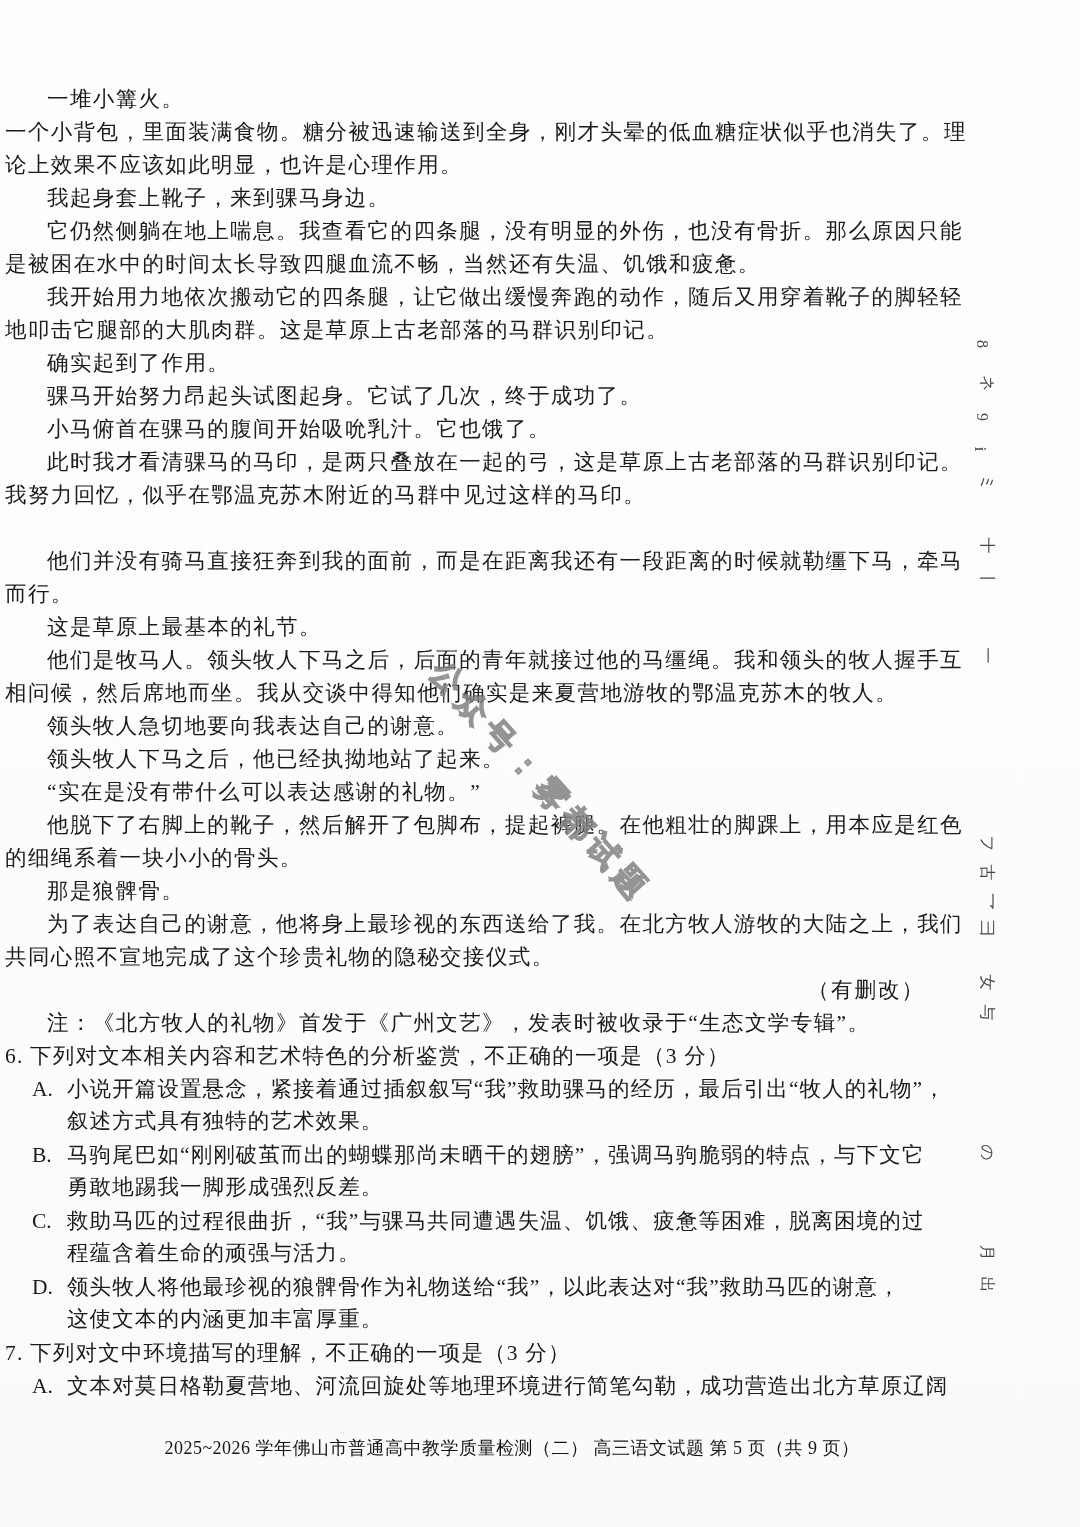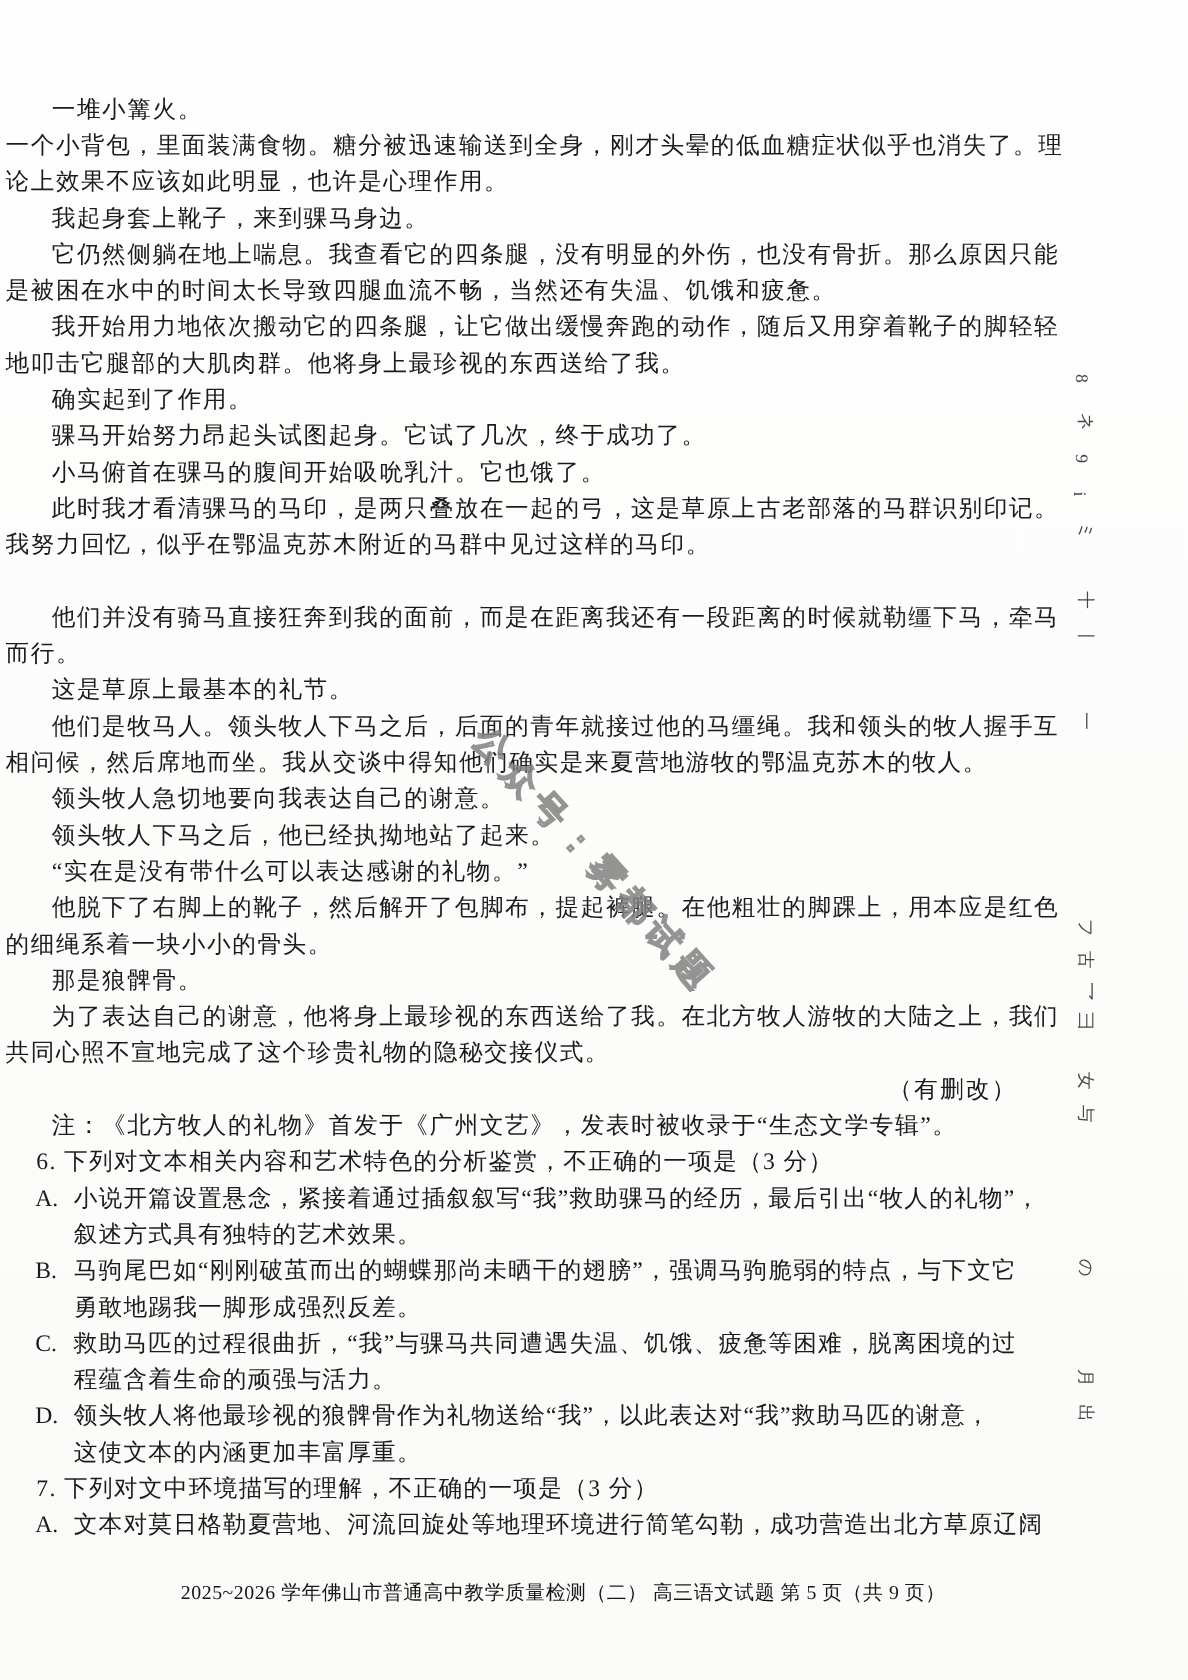--- a/index.html
+++ b/index.html
@@ -10,23 +10,23 @@
   }
   .page{position:absolute;inset:0;background:linear-gradient(180deg,#fefefe 0%,#fcfcfb 60%,#fafaf8 100%);}
   .content{
     position:absolute;left:5px;top:83px;width:926px;
     font-size:21.5px;line-height:33px;letter-spacing:1.4px;color:#1b1b1b;
   }
   .ln{height:33px;white-space:nowrap;}
   .ln.ind{text-indent:42px;}
   .ln.blank{height:33px;}
   .ln.right{text-align:right;padding-right:6px;letter-spacing:2px;}
-  .ln.q{letter-spacing:1.2px;margin-left:28px;}
+  .ln.q{letter-spacing:1.2px;}
   .ln.opt{padding-left:62px;position:relative;letter-spacing:1.1px;}
-  .ln.optc{padding-left:62px;letter-spacing:1.1px;}
+  .ln.optc{padding-left:62px;letter-spacing:1.1px;font-family:Liberation Mono, monospace;}
   .lbl{position:absolute;left:27px;top:0;letter-spacing:0;}
   .watermark{
     position:absolute;left:452px;top:652px;
     transform:rotate(48deg);transform-origin:0 0;
     font-size:32px;font-weight:700;letter-spacing:7px;white-space:nowrap;
     color:transparent;-webkit-text-stroke:1.4px #828282;
     opacity:.85;pointer-events:none;
   }
   .margin-marks{position:absolute;left:0;top:0;width:100%;height:100%;pointer-events:none;}
   .mark{
@@ -45,21 +45,21 @@
 <div class="page">
 
   <div class="content" id="content">
       <div class="ln ind"><span>一堆小篝火。</span></div>
       <div class="ln"><span>一个小背包，里面装满食物。糖分被迅速输送到全身，刚才头晕的低血糖症状似乎也消失了。理</span></div>
       <div class="ln"><span>论上效果不应该如此明显，也许是心理作用。</span></div>
       <div class="ln ind"><span>我起身套上靴子，来到骒马身边。</span></div>
       <div class="ln ind"><span>它仍然侧躺在地上喘息。我查看它的四条腿，没有明显的外伤，也没有骨折。那么原因只能</span></div>
       <div class="ln"><span>是被困在水中的时间太长导致四腿血流不畅，当然还有失温、饥饿和疲惫。</span></div>
       <div class="ln ind"><span>我开始用力地依次搬动它的四条腿，让它做出缓慢奔跑的动作，随后又用穿着靴子的脚轻轻</span></div>
-      <div class="ln"><span>地叩击它腿部的大肌肉群。他将身上最珍视的东西送给了我。</span></div>
+      <div class="ln"><span>地叩击它腿部的大肌肉群。这是草原上古老部落的马群识别印记。</span></div>
       <div class="ln ind"><span>确实起到了作用。</span></div>
       <div class="ln ind"><span>骒马开始努力昂起头试图起身。它试了几次，终于成功了。</span></div>
       <div class="ln ind"><span>小马俯首在骒马的腹间开始吸吮乳汁。它也饿了。</span></div>
       <div class="ln ind"><span>此时我才看清骒马的马印，是两只叠放在一起的弓，这是草原上古老部落的马群识别印记。</span></div>
       <div class="ln"><span>我努力回忆，似乎在鄂温克苏木附近的马群中见过这样的马印。</span></div>
       <div class="ln blank"></div>
       <div class="ln ind"><span>他们并没有骑马直接狂奔到我的面前，而是在距离我还有一段距离的时候就勒缰下马，牵马</span></div>
       <div class="ln"><span>而行。</span></div>
       <div class="ln ind"><span>这是草原上最基本的礼节。</span></div>
       <div class="ln ind"><span>他们是牧马人。领头牧人下马之后，后面的青年就接过他的马缰绳。我和领头的牧人握手互</span></div>

